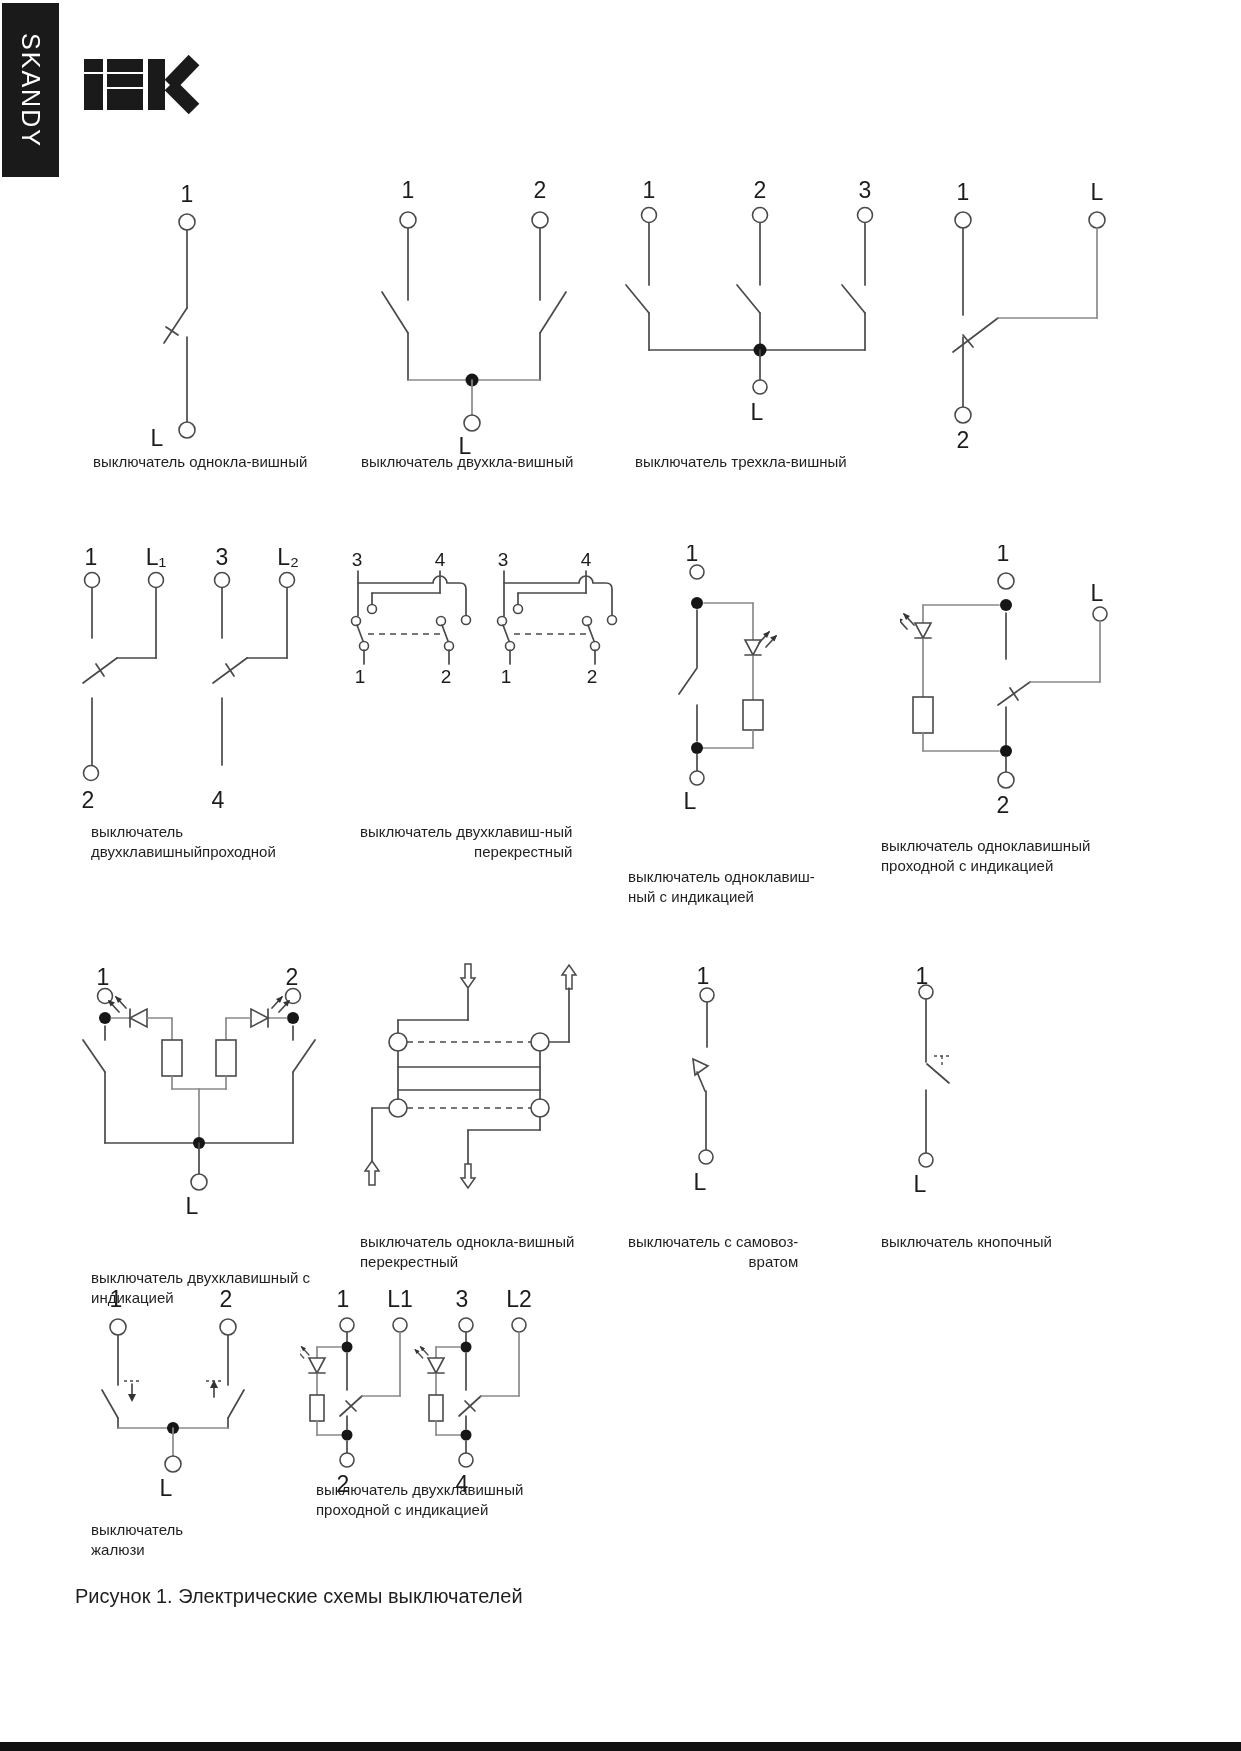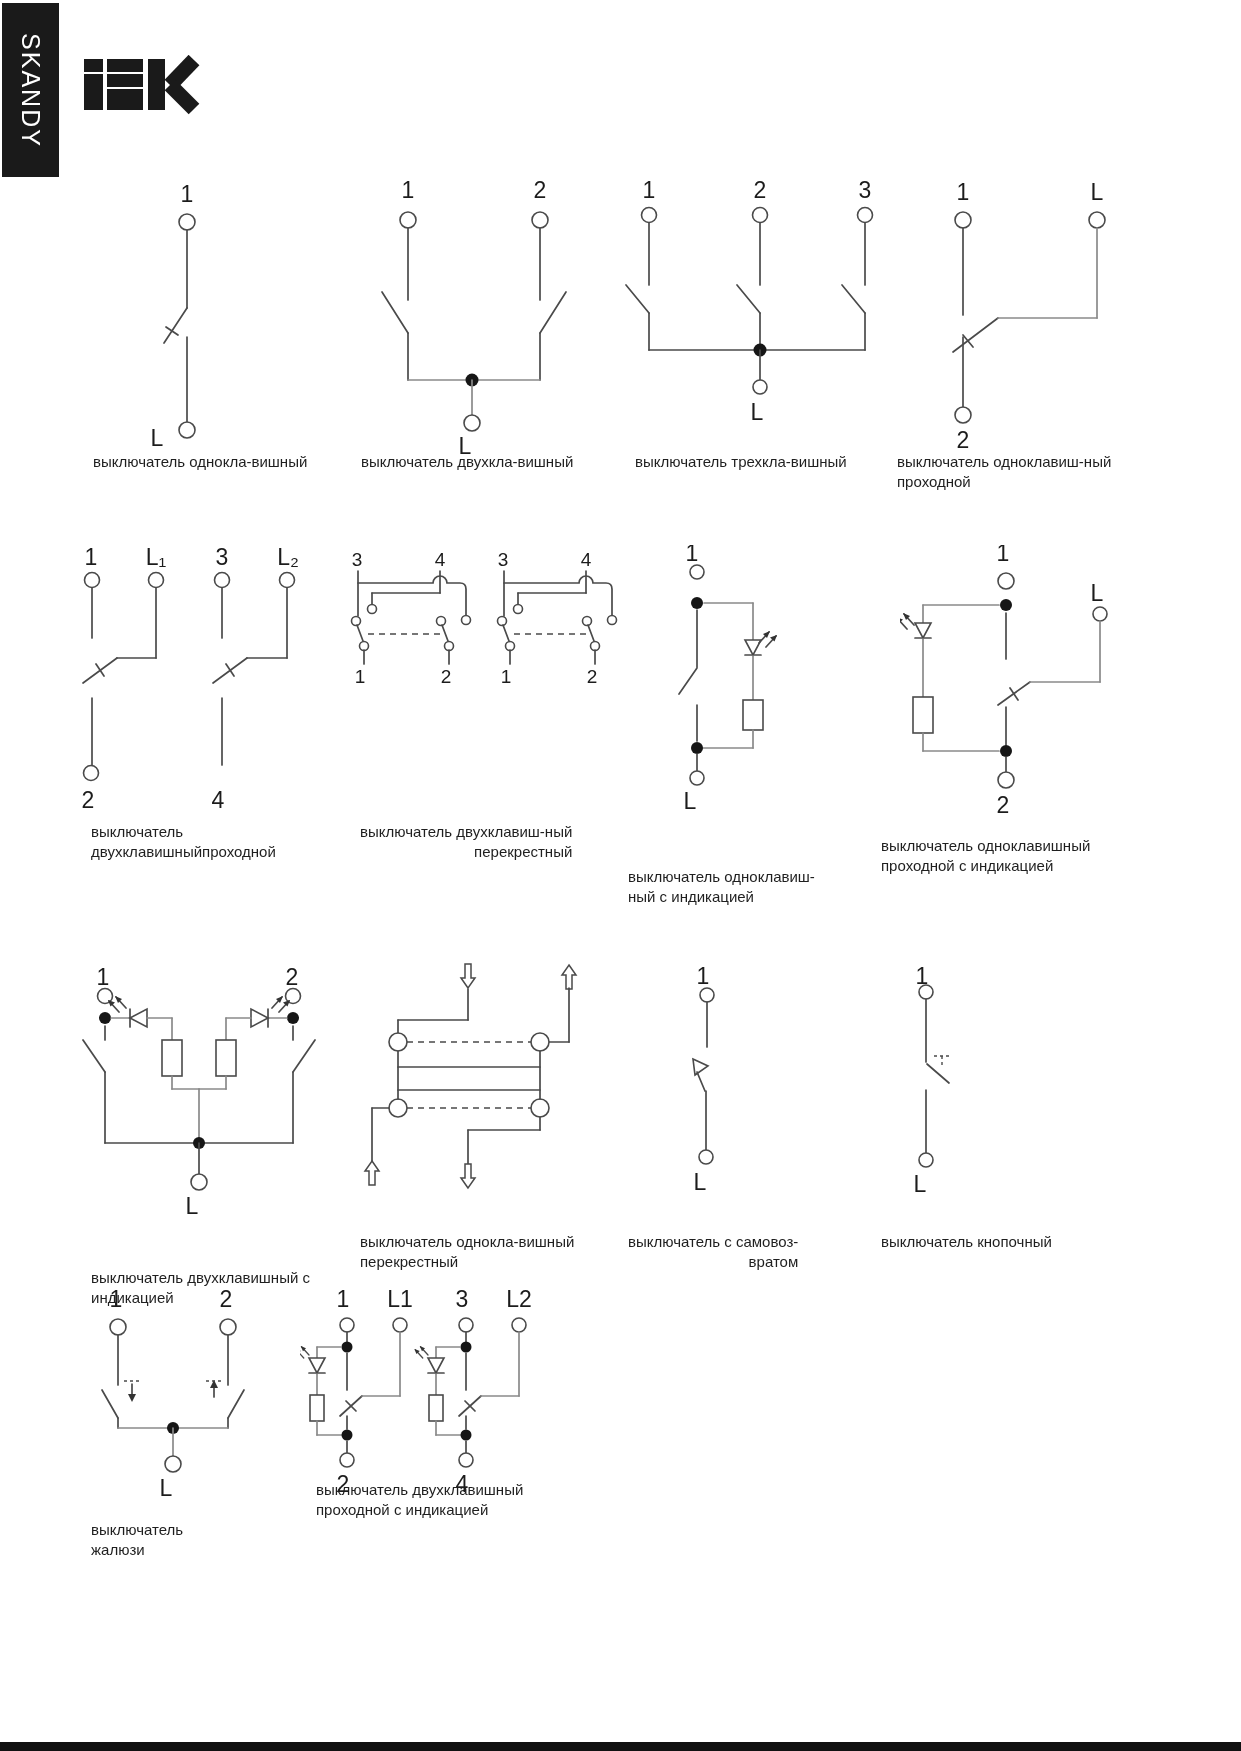--- a/index.html
+++ b/index.html
@@ -471,37 +471,36 @@
       <circle class="dot" cx="166" cy="150" r="5.5"></circle>
       <line class="ln" x1="166" y1="156" x2="166" y2="168"></line>
       <circle class="cir" cx="166" cy="175" r="7"></circle>
       <text class="t" x="162" y="207">4</text>
     </svg>
   </div>
 
   <div class="lbl" style="left:93px;top:452px;">выключатель однокла-вишный</div>
   <div class="lbl" style="left:361px;top:452px;">выключатель двухкла-вишный</div>
   <div class="lbl" style="left:635px;top:452px;">выключатель трехкла-вишный</div>
-  <div class="lbl" style="left:897px;top:452px;">выключатель одноклавиш-ный
-проходной</div>
   <div class="lbl" style="left:91px;top:822px;">выключатель
 двухклавишныйпроходной</div>
   <div class="lbl" style="left:360px;top:822px;text-align:right;">выключатель двухклавиш-ный
 перекрестный</div>
   <div class="lbl" style="left:628px;top:822px;margin-top:45px;">выключатель одноклавиш-
 ный с индикацией</div>
   <div class="lbl" style="left:881px;top:836px;">выключатель одноклавишный
 проходной с индикацией</div>
   <div class="lbl" style="left:91px;top:1268px;">выключатель двухклавишный с
 индикацией</div>
   <div class="lbl" style="left:360px;top:1232px;">выключатель однокла-вишный
 перекрестный</div>
   <div class="lbl" style="left:628px;top:1232px;text-align:right;">выключатель с самовоз-
 вратом</div>
   <div class="lbl" style="left:881px;top:1232px;">выключатель кнопочный</div>
   <div class="lbl" style="left:91px;top:1520px;">выключатель
 жалюзи</div>
   <div class="lbl" style="left:308px;top:1480px;margin-left:8px;">выключатель двухклавишный
 проходной с индикацией</div>
 
+  <div class="cap" style="left:75px;top:1585px;">Рисунок 1. Электрические схемы выключателей</div>
 
   <div class="footbar"></div>
 </div>
 
 </body></html>

